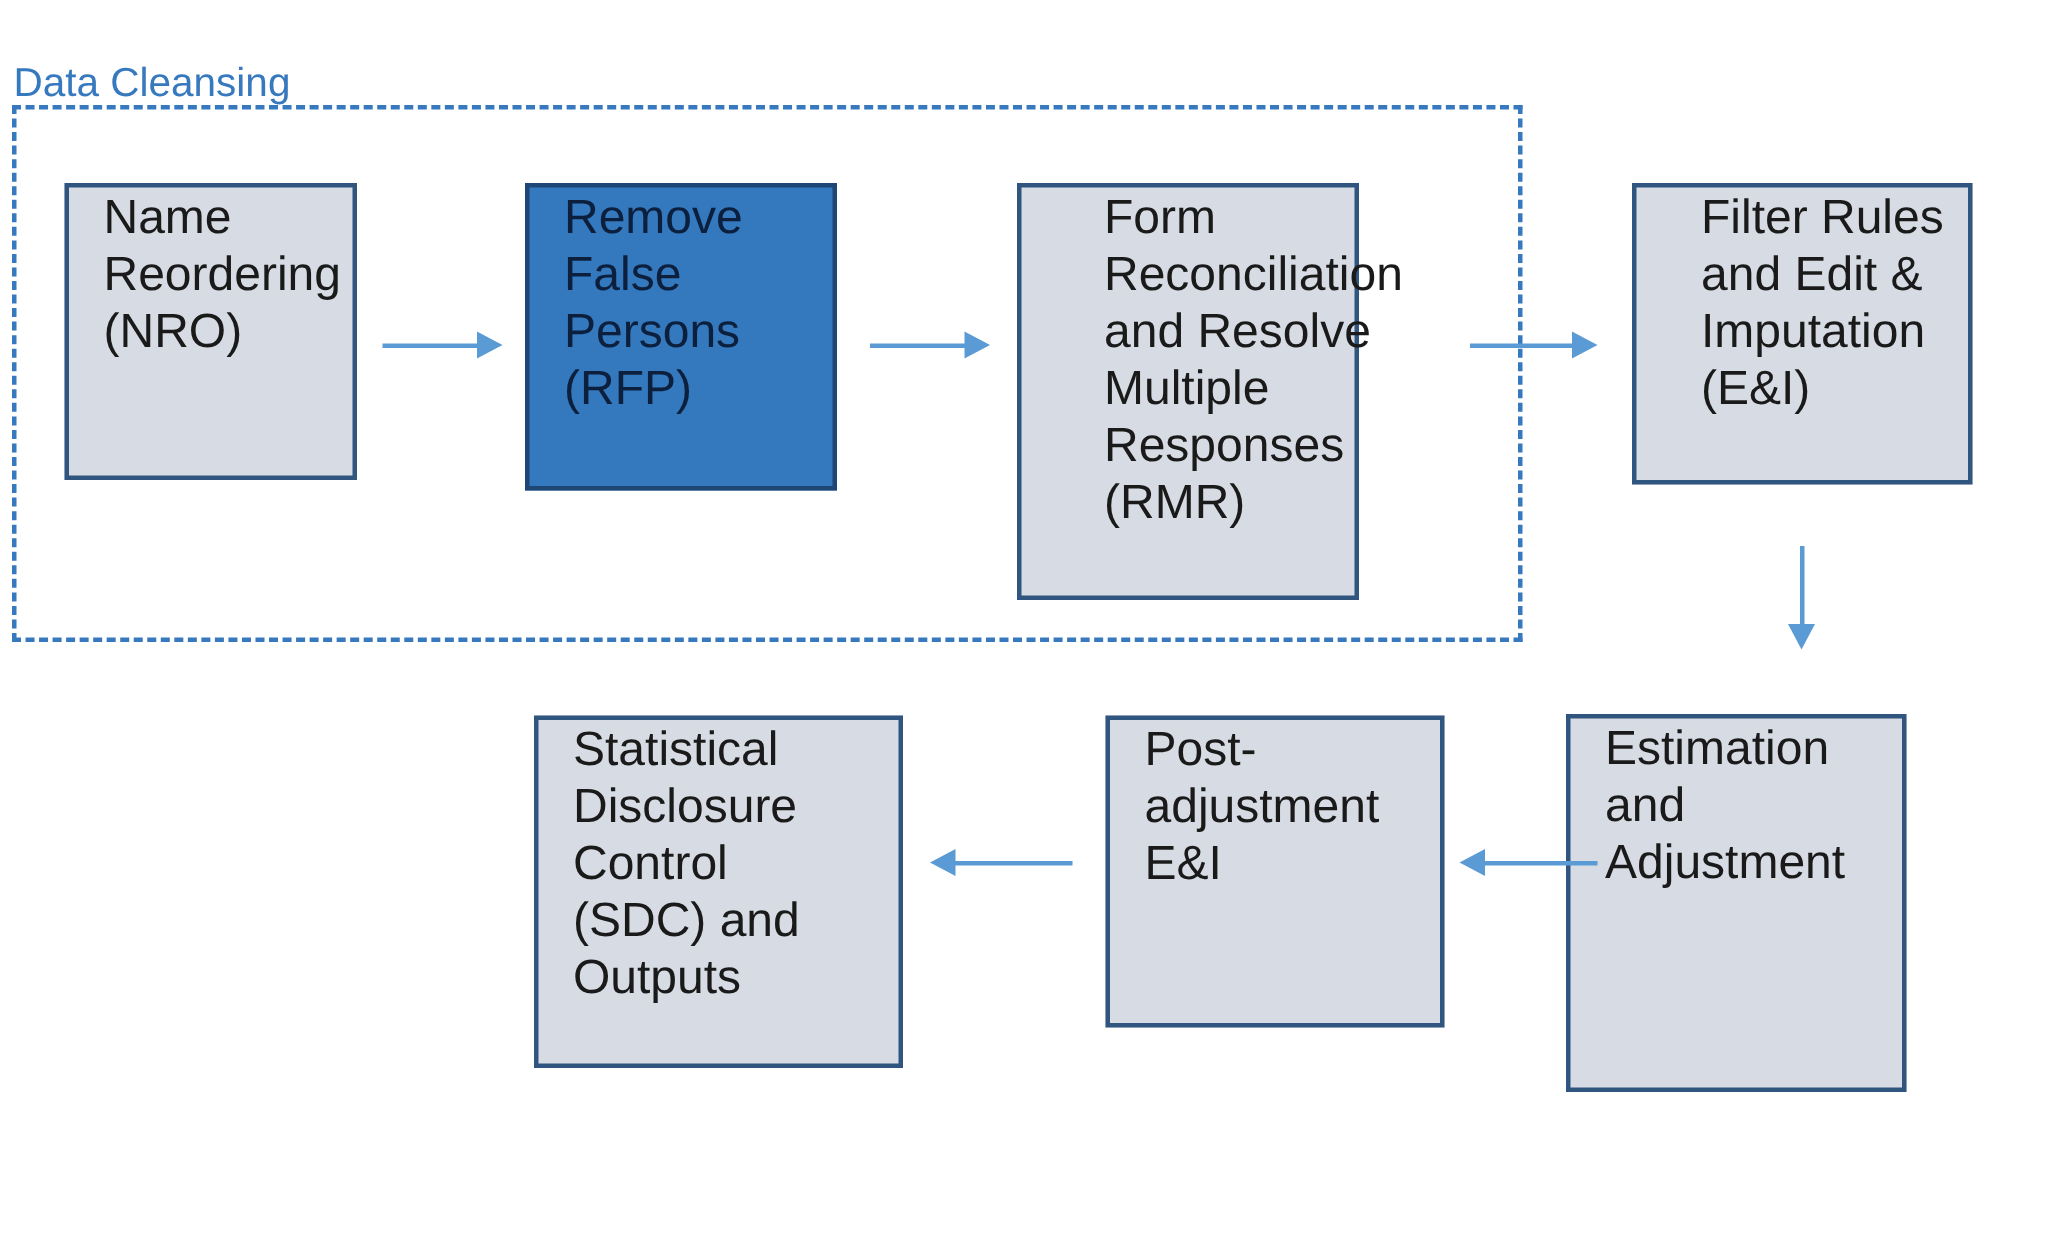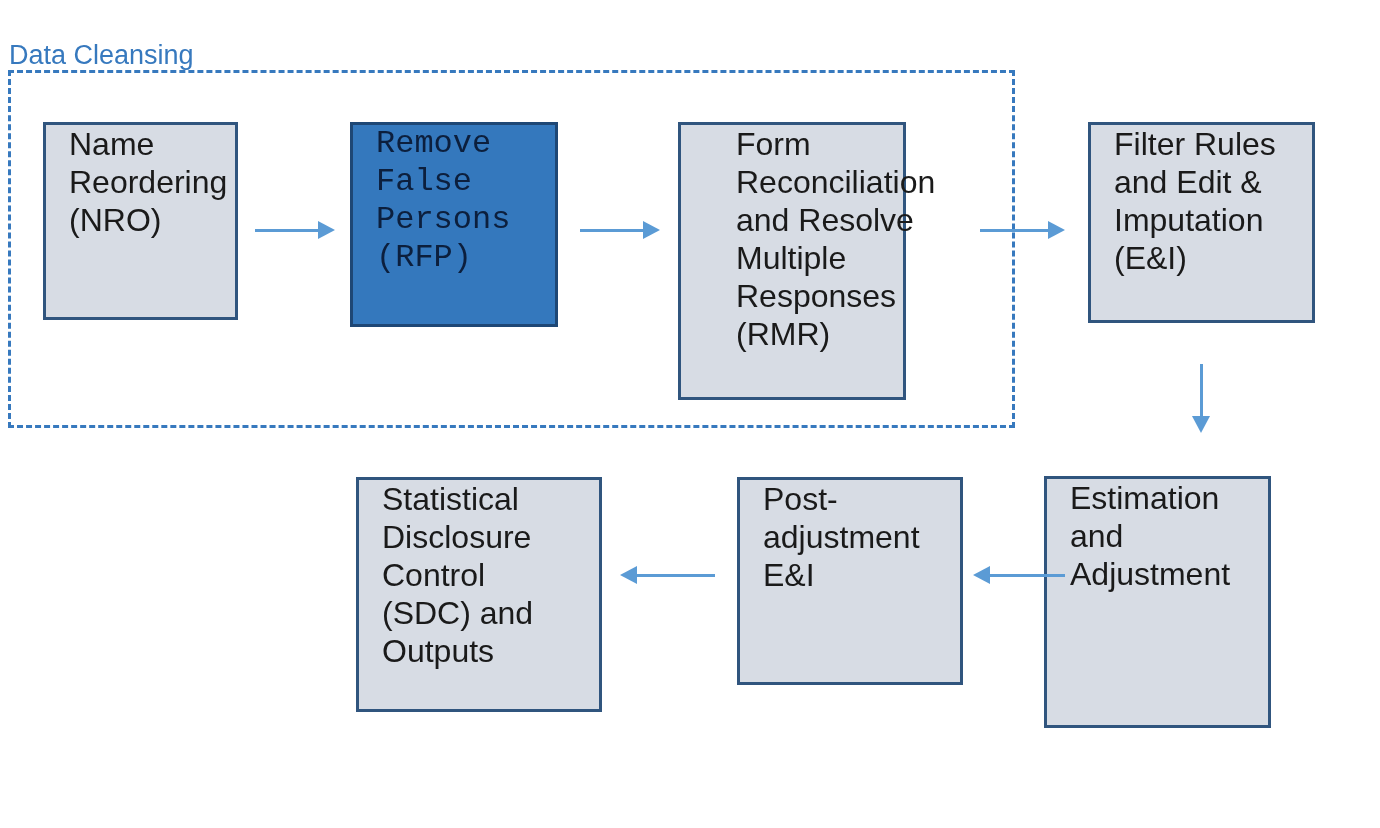--- a/index.html
+++ b/index.html
@@ -91,37 +91,37 @@
   <div class="group-title">Data Cleansing</div>
 
   <div class="group-frame"></div>
 
   <div class="box light" style="left:43px; top:122px; width:195px; height:198px;">
     <span class="box-label">Name
 Reordering
 (NRO)</span>
   </div>
 
-  <div class="box dark" style="left:350px; top:122px; width:208px; height:205px;font-family:Liberation Mono, monospace;">
+  <div class="box dark" style="left:350px; top:122px; width:208px; height:205px;">
     <span class="box-label">Remove
 False
 Persons
 (RFP)</span>
   </div>
 
   <div class="box light" style="left:678px; top:122px; width:228px; height:278px;padding-left:32px;">
     <span class="box-label">Form
 Reconciliation
 and Resolve
 Multiple
 Responses
 (RMR)</span>
   </div>
 
-  <div class="box light" style="left:1088px; top:122px; width:227px; height:201px;">
+  <div class="box light" style="left:1088px; top:122px; width:227px; height:201px;padding-left:20px;">
     <span class="box-label">Filter Rules
 and Edit &amp;
 Imputation
 (E&amp;I)</span>
   </div>
 
   <div class="box light" style="left:1044px; top:476px; width:227px; height:252px;">
     <span class="box-label">Estimation
 and
 Adjustment</span>

